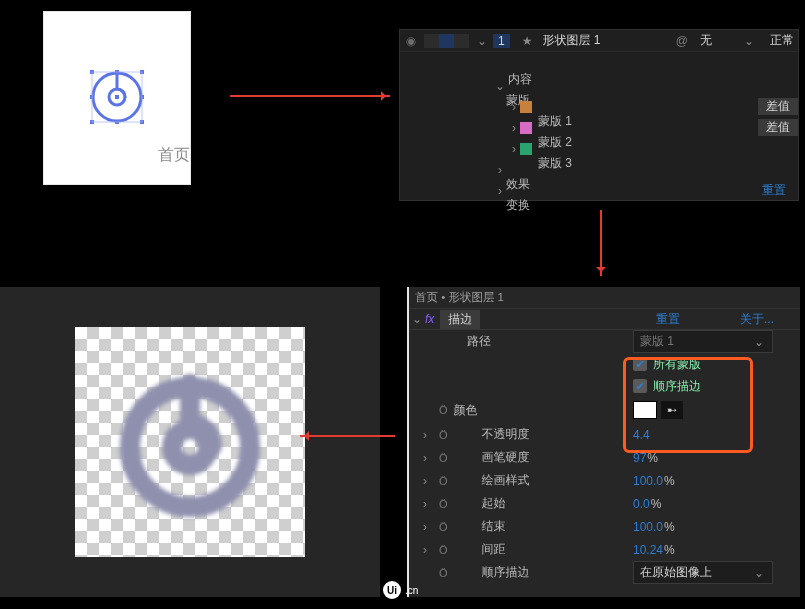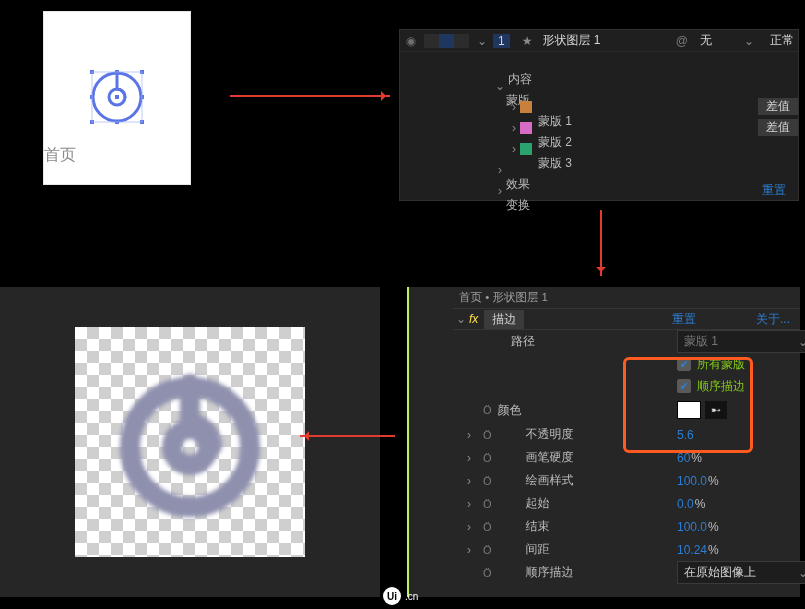--- a/index.html
+++ b/index.html
@@ -18,21 +18,21 @@
   .artboard {
     width:146px; height:172px; background:#fff; position:relative;
     box-shadow:0 0 0 1px #e7e7e7;
   }
   .artboard .icon-wrap{
     position:absolute; left:50%; top:55px; transform:translateX(-50%);
   }
   .d-icon-big { width:60px; height:60px; position:relative; }
   .d-icon-big svg { width:100%; height:100%; }
   .artboard .tab-label{
-    position:absolute; left:0; right:0; bottom:18px; text-align:left;
+    position:absolute; left:0; right:0; bottom:18px; text-align:right;
     color:#8a8a8a; font-size:16px;
   }
   .captionA{
     text-align:center; color:#e23b2f; font-size:13px; margin-top:8px;
   }
 
   
   .panelB{
     position:absolute; left:399px; top:29px; width:400px; height:172px;
     background:#1f1f1f; border:1px solid #313131; color:#bdbdbd;
@@ -65,32 +65,32 @@
     background:#3a3a3a; color:#d6d6d6; padding:0 8px; display:flex; align-items:center;
   }
   .b-row .reset{
     position:absolute; right:12px; color:#2b7fd6; cursor:pointer;
   }
   .b-color-sw{ width:12px; height:12px; margin-right:6px; display:inline-block;}
 
   
   .panelC{
     position:absolute; left:407px; top:287px; width:393px; height:310px;
-    background:#262626; border-left:2px solid #bef264; color:#bdbdbd;padding-left:44px;
+    background:#262626; border-left:2px solid #e5e5e5; color:#bdbdbd;
   }
   .c-title{ font-size:11.5px; padding:3px 6px; color:#9f9f9f;}
   .c-fxrow{
     height:22px; display:flex; align-items:center; padding-left:2px;
     border-top:1px solid #353535; border-bottom:1px solid #353535;
   }
   .c-fxrow .exp{ color:#8a8a8a; width:12px; text-align:center;}
-  .c-fxrow .fx{ font-style:italic; color:#fde047; margin:0 2px;}
+  .c-fxrow .fx{ font-style:italic; color:#8b5cf6; margin:0 2px;}
   .c-fxrow .fxname{ background:#3b3b3b; color:#d6d6d6; padding:1px 8px; margin-left:4px;}
   .c-fxrow .reset{ color:#2b7fd6; margin-left:auto; margin-right:60px; cursor:pointer;}
-  .c-fxrow .about{ color:#2b7fd6; margin-right:10px; cursor:pointer;}
+  .c-fxrow .about{ color:#2b7fd6; margin-right:26px; cursor:pointer;}
 
   .c-prop{
     height:23px; display:flex; align-items:center; padding-left:30px;
     position:relative;
   }
   .c-prop .stop{ color:#7a7a7a; margin-right:6px; font-size:11px;}
   .c-prop .exp{ color:#8a8a8a; position:absolute; left:14px;}
   .c-prop .name{ color:#bdbdbd;margin-left:28px; }
   .c-prop .val{
     position:absolute; left:224px; color:#2b7fd6;
@@ -108,21 +108,21 @@
   }
 
   .c-check-row{
     height:22px; display:flex; align-items:center; padding-left:224px;
   }
   .c-check{
     width:14px; height:14px; background:#5a5a5a; border-radius:2px;
     display:flex; align-items:center; justify-content:center; margin-right:6px;
     color:#2b7fd6; font-size:11px;
   }
-  .c-check-row .lbl{ color:#84cc16;}
+  .c-check-row .lbl{ color:#86efac;}
 
   .c-color-row{ height:26px; display:flex; align-items:center; padding-left:30px; position:relative;}
   .c-color-row .stop{ color:#7a7a7a; margin-right:6px; font-size:11px;}
   .c-color-sw{
     position:absolute; left:224px; width:24px; height:18px;
     background:#fff; border:1px solid #000;
   }
   .c-eyedrop{
     position:absolute; left:252px; width:22px; height:18px;
     background:#121212; display:flex; align-items:center; justify-content:center;
@@ -167,21 +167,21 @@
     right:auto; left:-1px; border-left-color:transparent; border-right-color:#e23b2f;
   }
   .arrow-v{ position:absolute; width:2px; background:#e23b2f;}
   .arrow-v::after{
     content:""; position:absolute; left:-4px; bottom:-1px;
     border:5px solid transparent; border-top-color:#e23b2f;
   }
 
   
   .wm{
-    position:absolute; left:383px; bottom:4px; display:flex; align-items:center; gap:4px;
+    position:absolute; left:383px; bottom:10px; display:flex; align-items:center; gap:4px;
     color:#fff; font-size:10px;
   }
   .wm .c1{ width:18px; height:18px; border-radius:50%; background:#fff; color:#000;
     display:flex; align-items:center; justify-content:center; font-weight:bold;}
 </style>
 </head>
 <body>
 
 <div class="panelA">
   <div class="artboard">
@@ -296,27 +296,27 @@
     <span class="stop">Ö</span>
     <span class="name">颜色</span>
     <span class="c-color-sw"></span>
     <span class="c-eyedrop">➸</span>
   </div>
 
   <div class="c-prop">
     <span class="exp">›</span>
     <span class="stop">Ö</span>
     <span class="name">不透明度</span>
-    <span class="val"><span>5.6</span><span class="unit"></span></span>
+    <span class="val"><span>4.4</span><span class="unit"></span></span>
   </div>
   <div class="c-prop">
     <span class="exp">›</span>
     <span class="stop">Ö</span>
     <span class="name">画笔硬度</span>
-    <span class="val"><span>60</span><span class="unit">%</span></span>
+    <span class="val"><span>97</span><span class="unit">%</span></span>
   </div>
   <div class="c-prop">
     <span class="exp">›</span>
     <span class="stop">Ö</span>
     <span class="name">绘画样式</span>
     <span class="val"><span>100.0</span><span class="unit">%</span></span>
   </div>
   <div class="c-prop">
     <span class="exp">›</span>
     <span class="stop">Ö</span>

